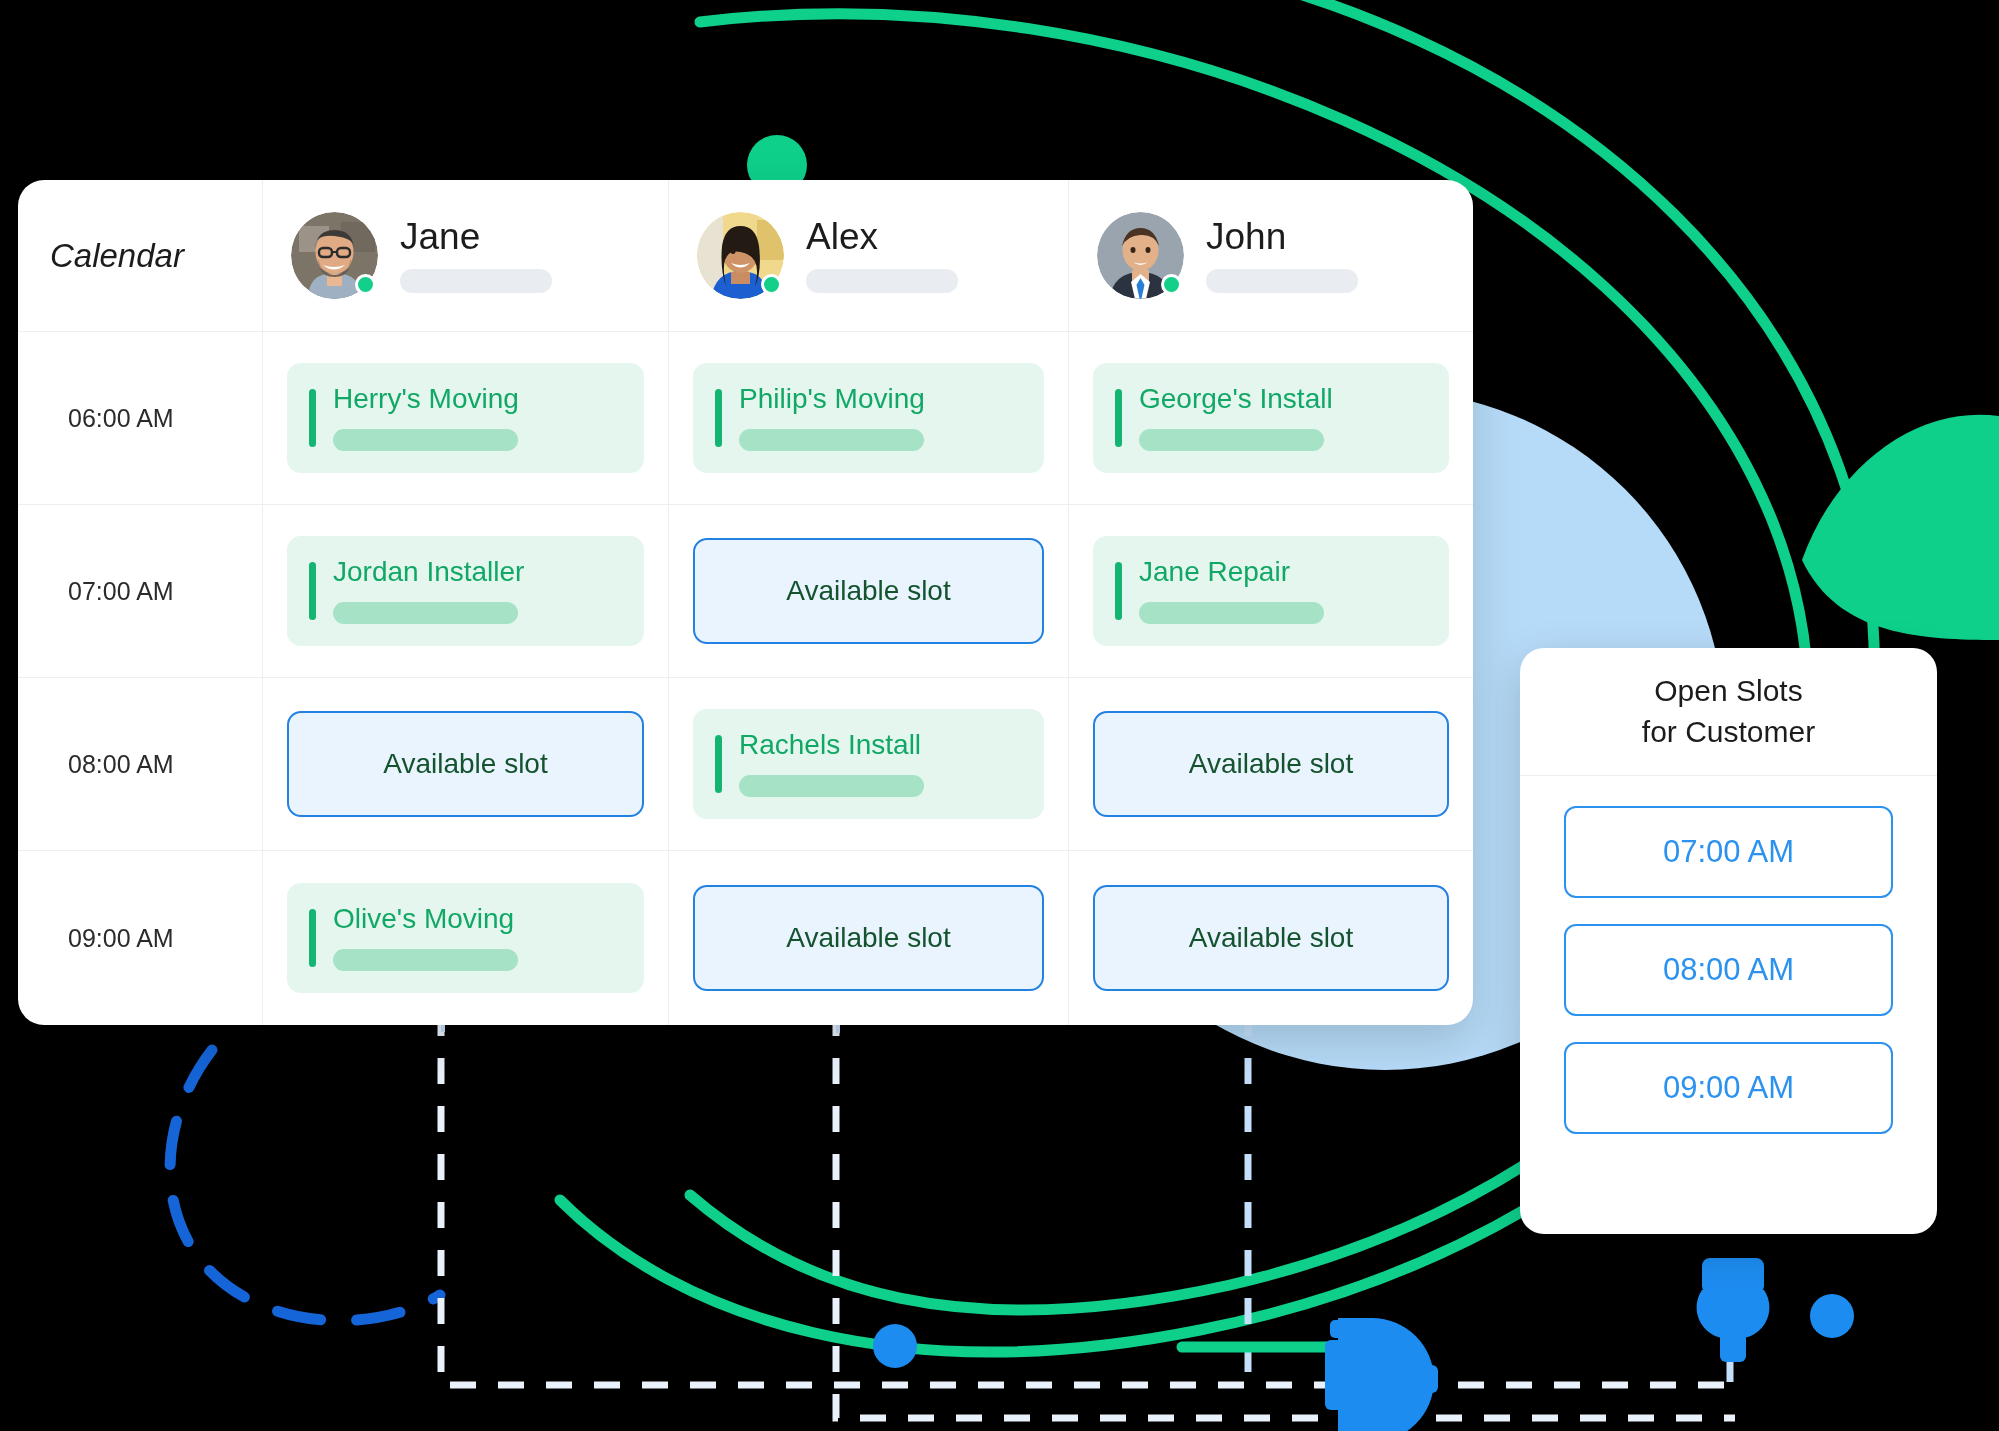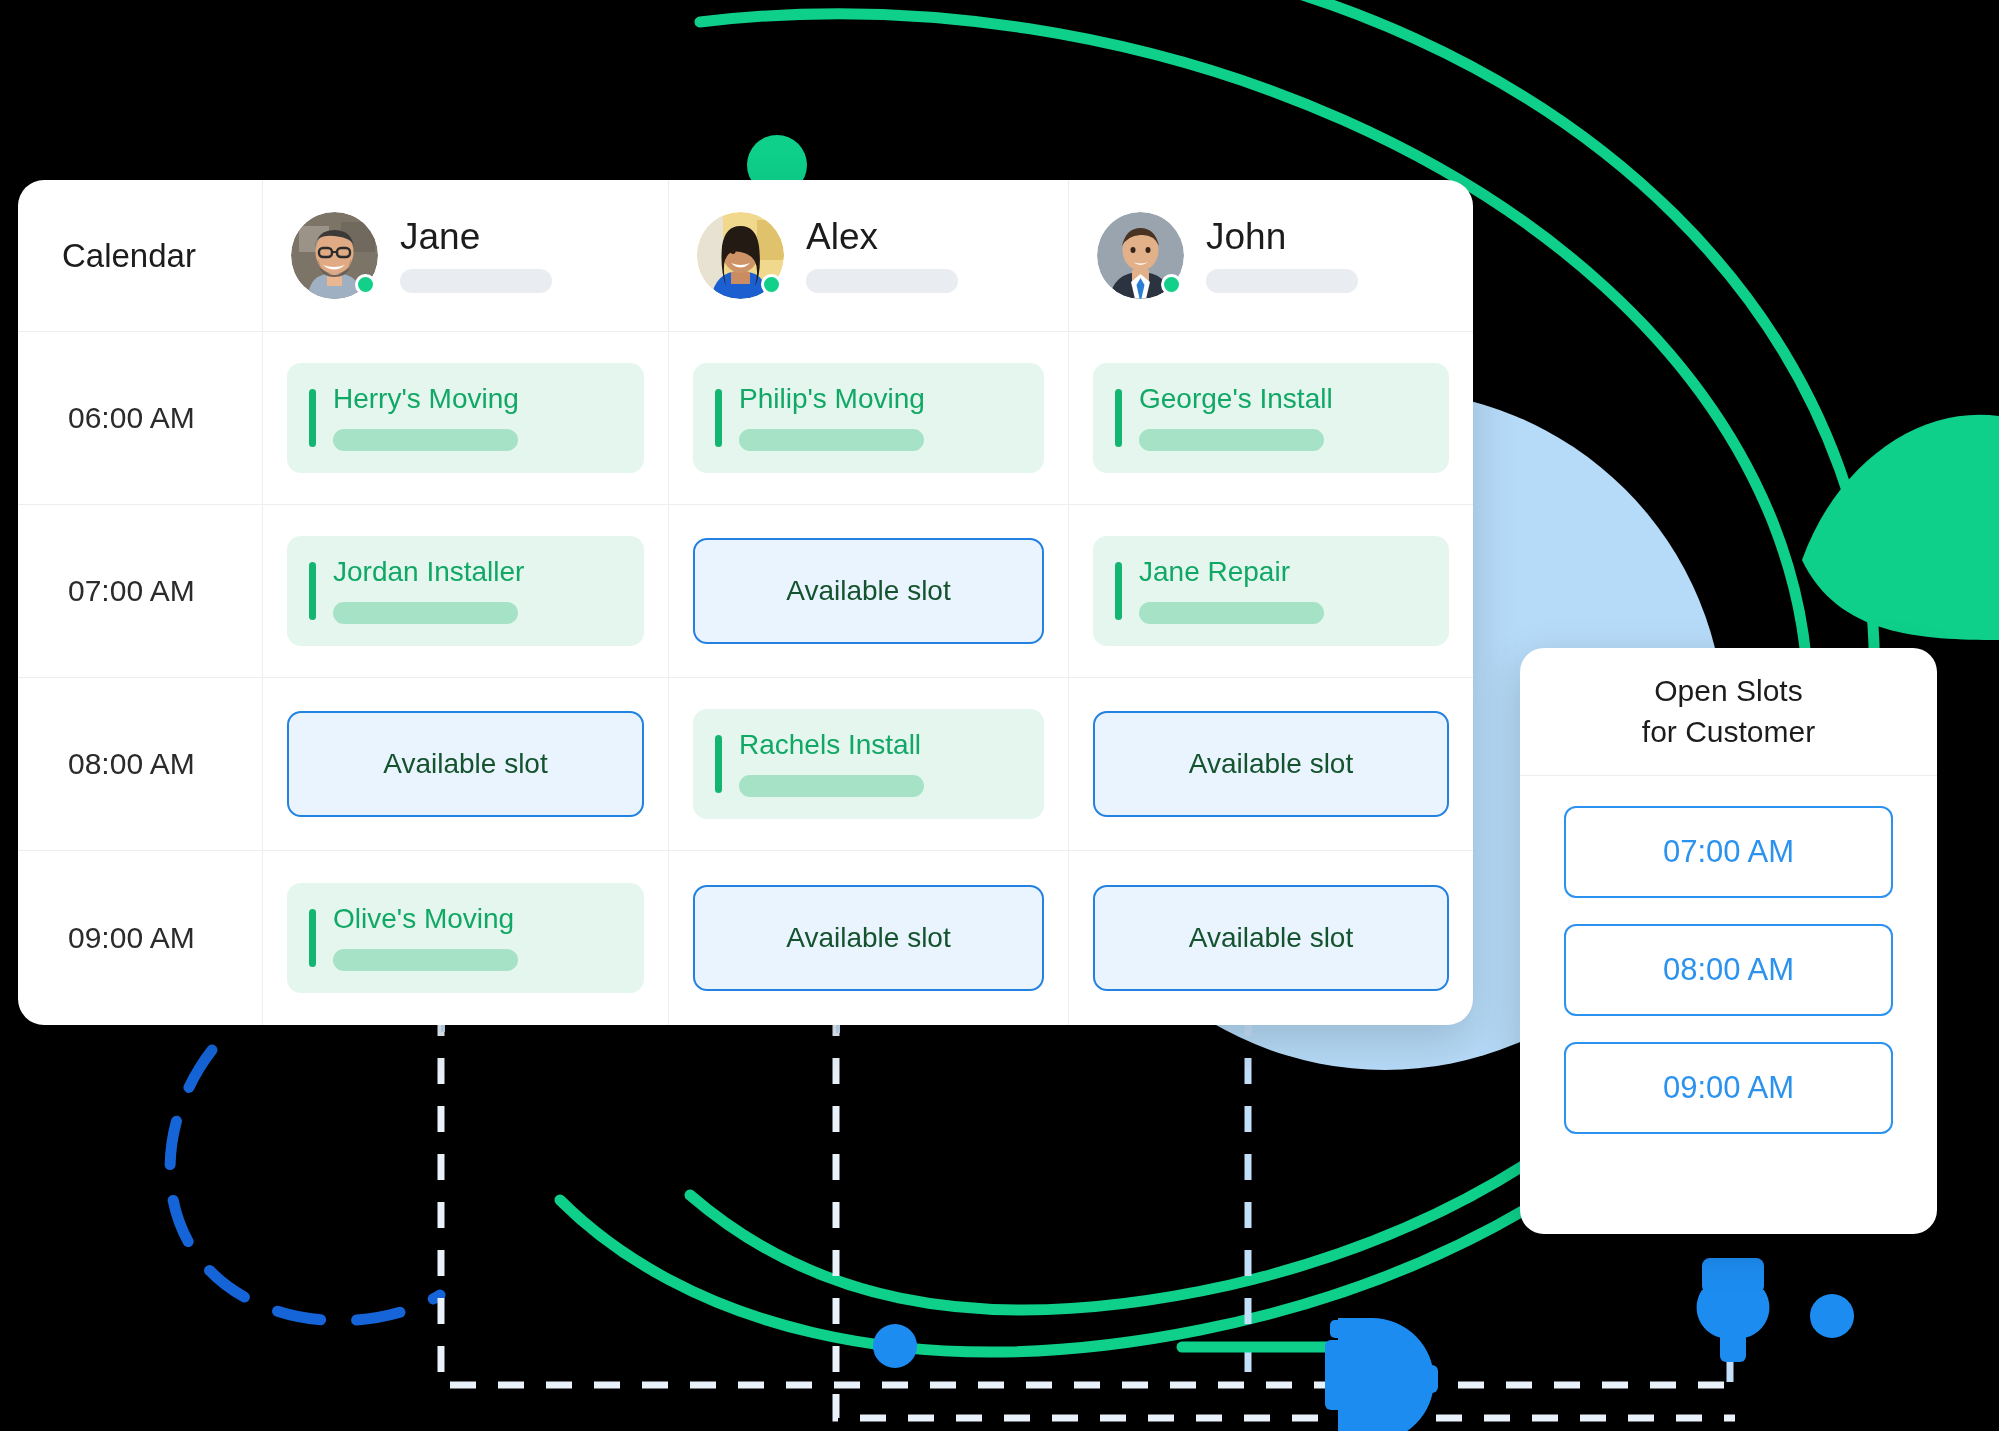--- a/index.html
+++ b/index.html
@@ -20,32 +20,32 @@
   }
   .cal-grid{display:grid;
     grid-template-columns:245px 406px 400px 404px;
     grid-template-rows:152px 173px 173px 173px 174px;
     height:100%;}
   .cell{border-right:1px solid #eceff1;border-bottom:1px solid #eceff1;
     position:relative;display:flex;align-items:center;}
   .cell.lastcol{border-right:none}
   .cell.lastrow{border-bottom:none}
 
-  .cal-title{font-size:33px;color:#1c1c1c;padding-left:44px;}
+  .cal-title{font-size:33px;color:#1c1c1c;padding-left:32px;font-style:italic;}
   .emp-head{display:flex;align-items:center;gap:22px;padding-left:28px;}
   .avatar-wrap{position:relative;width:87px;height:87px;flex:none;}
   .avatar{width:87px;height:87px;border-radius:50%;overflow:hidden;position:relative;}
   .avatar svg{display:block;width:87px;height:87px}
   .online-dot{position:absolute;right:2px;bottom:4px;width:21px;height:21px;
     border-radius:50%;background:#12cf8a;border:3px solid #fff;}
   .emp-meta{display:flex;flex-direction:column;gap:14px;}
   .emp-name{font-size:37px;color:#1c1c1c;line-height:1;}
   .emp-bar{width:152px;height:24px;border-radius:12px;background:#e9ecf1;}
 
-  .time-label{font-size:30px;color:#2b2b2b;padding-left:50px;}
+  .time-label{font-size:25px;color:#2b2b2b;padding-left:50px;}
 
   .slot-pad{padding:16px 24px;width:100%;}
   .ev{
     position:relative;height:110px;border-radius:14px;
     background:#e4f6ed;display:flex;flex-direction:column;justify-content:center;
     padding-left:46px;gap:16px;
   }
   .ev .ev-accent{position:absolute;left:22px;top:26px;width:7px;height:58px;
     border-radius:4px;background:#14b472;}
   .ev-title{font-size:28px;color:#11a866;line-height:1;}

